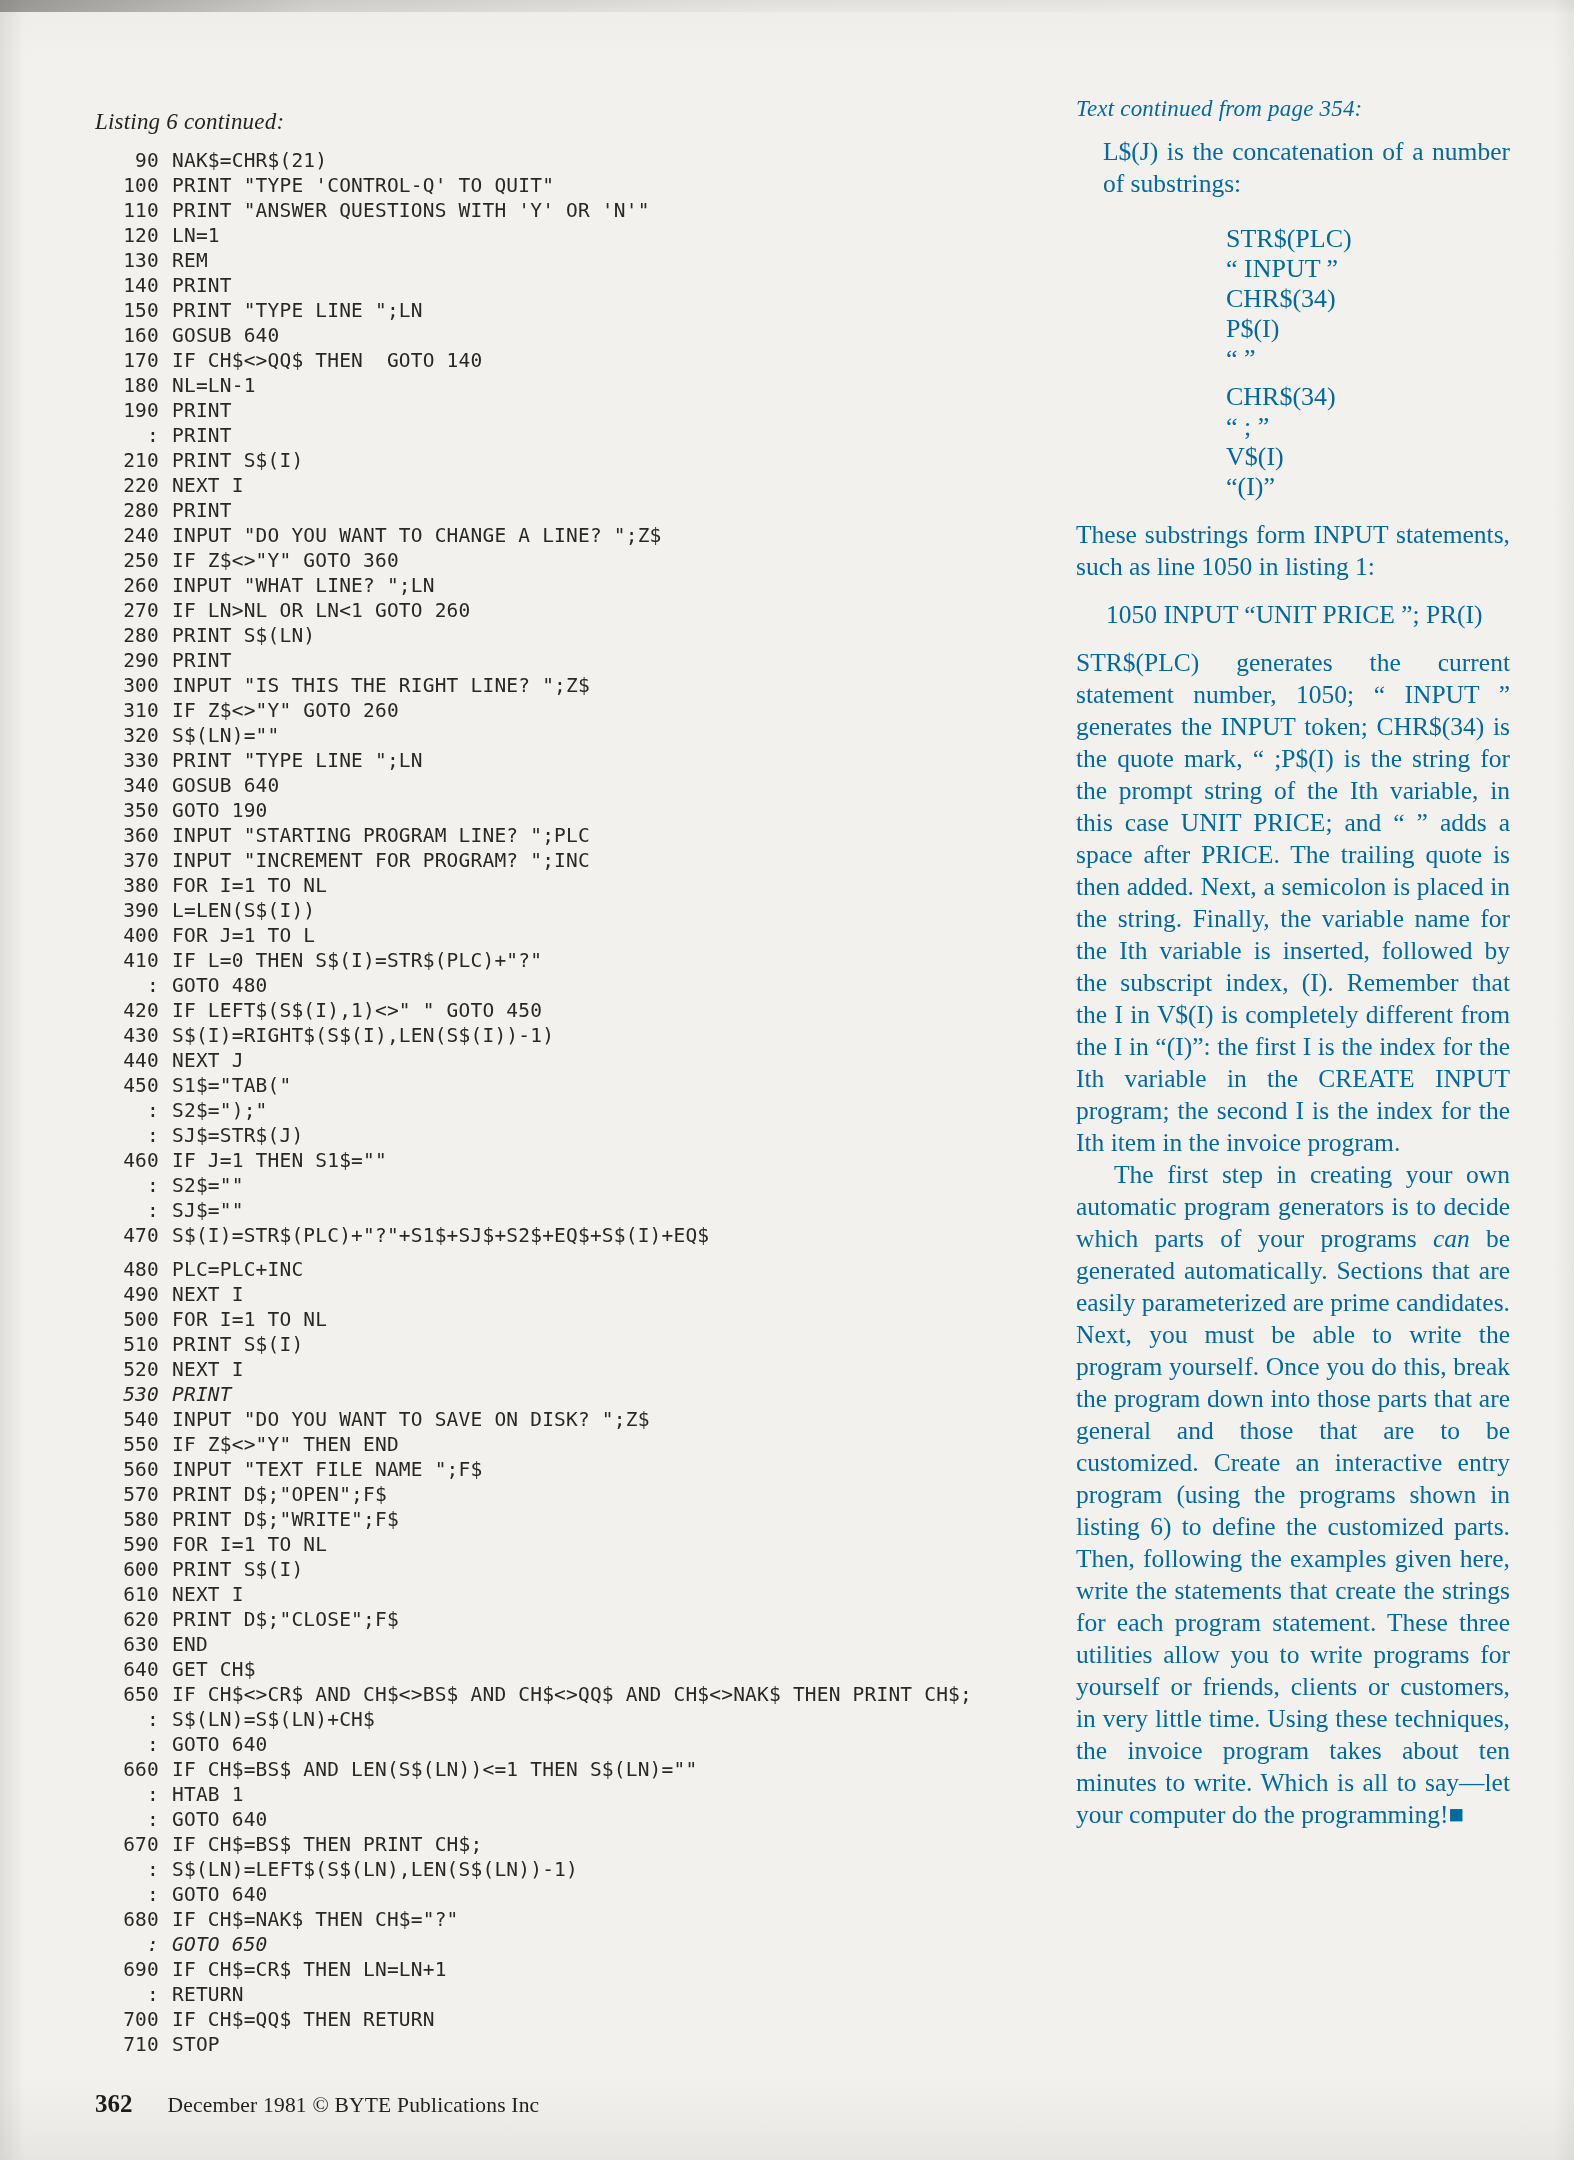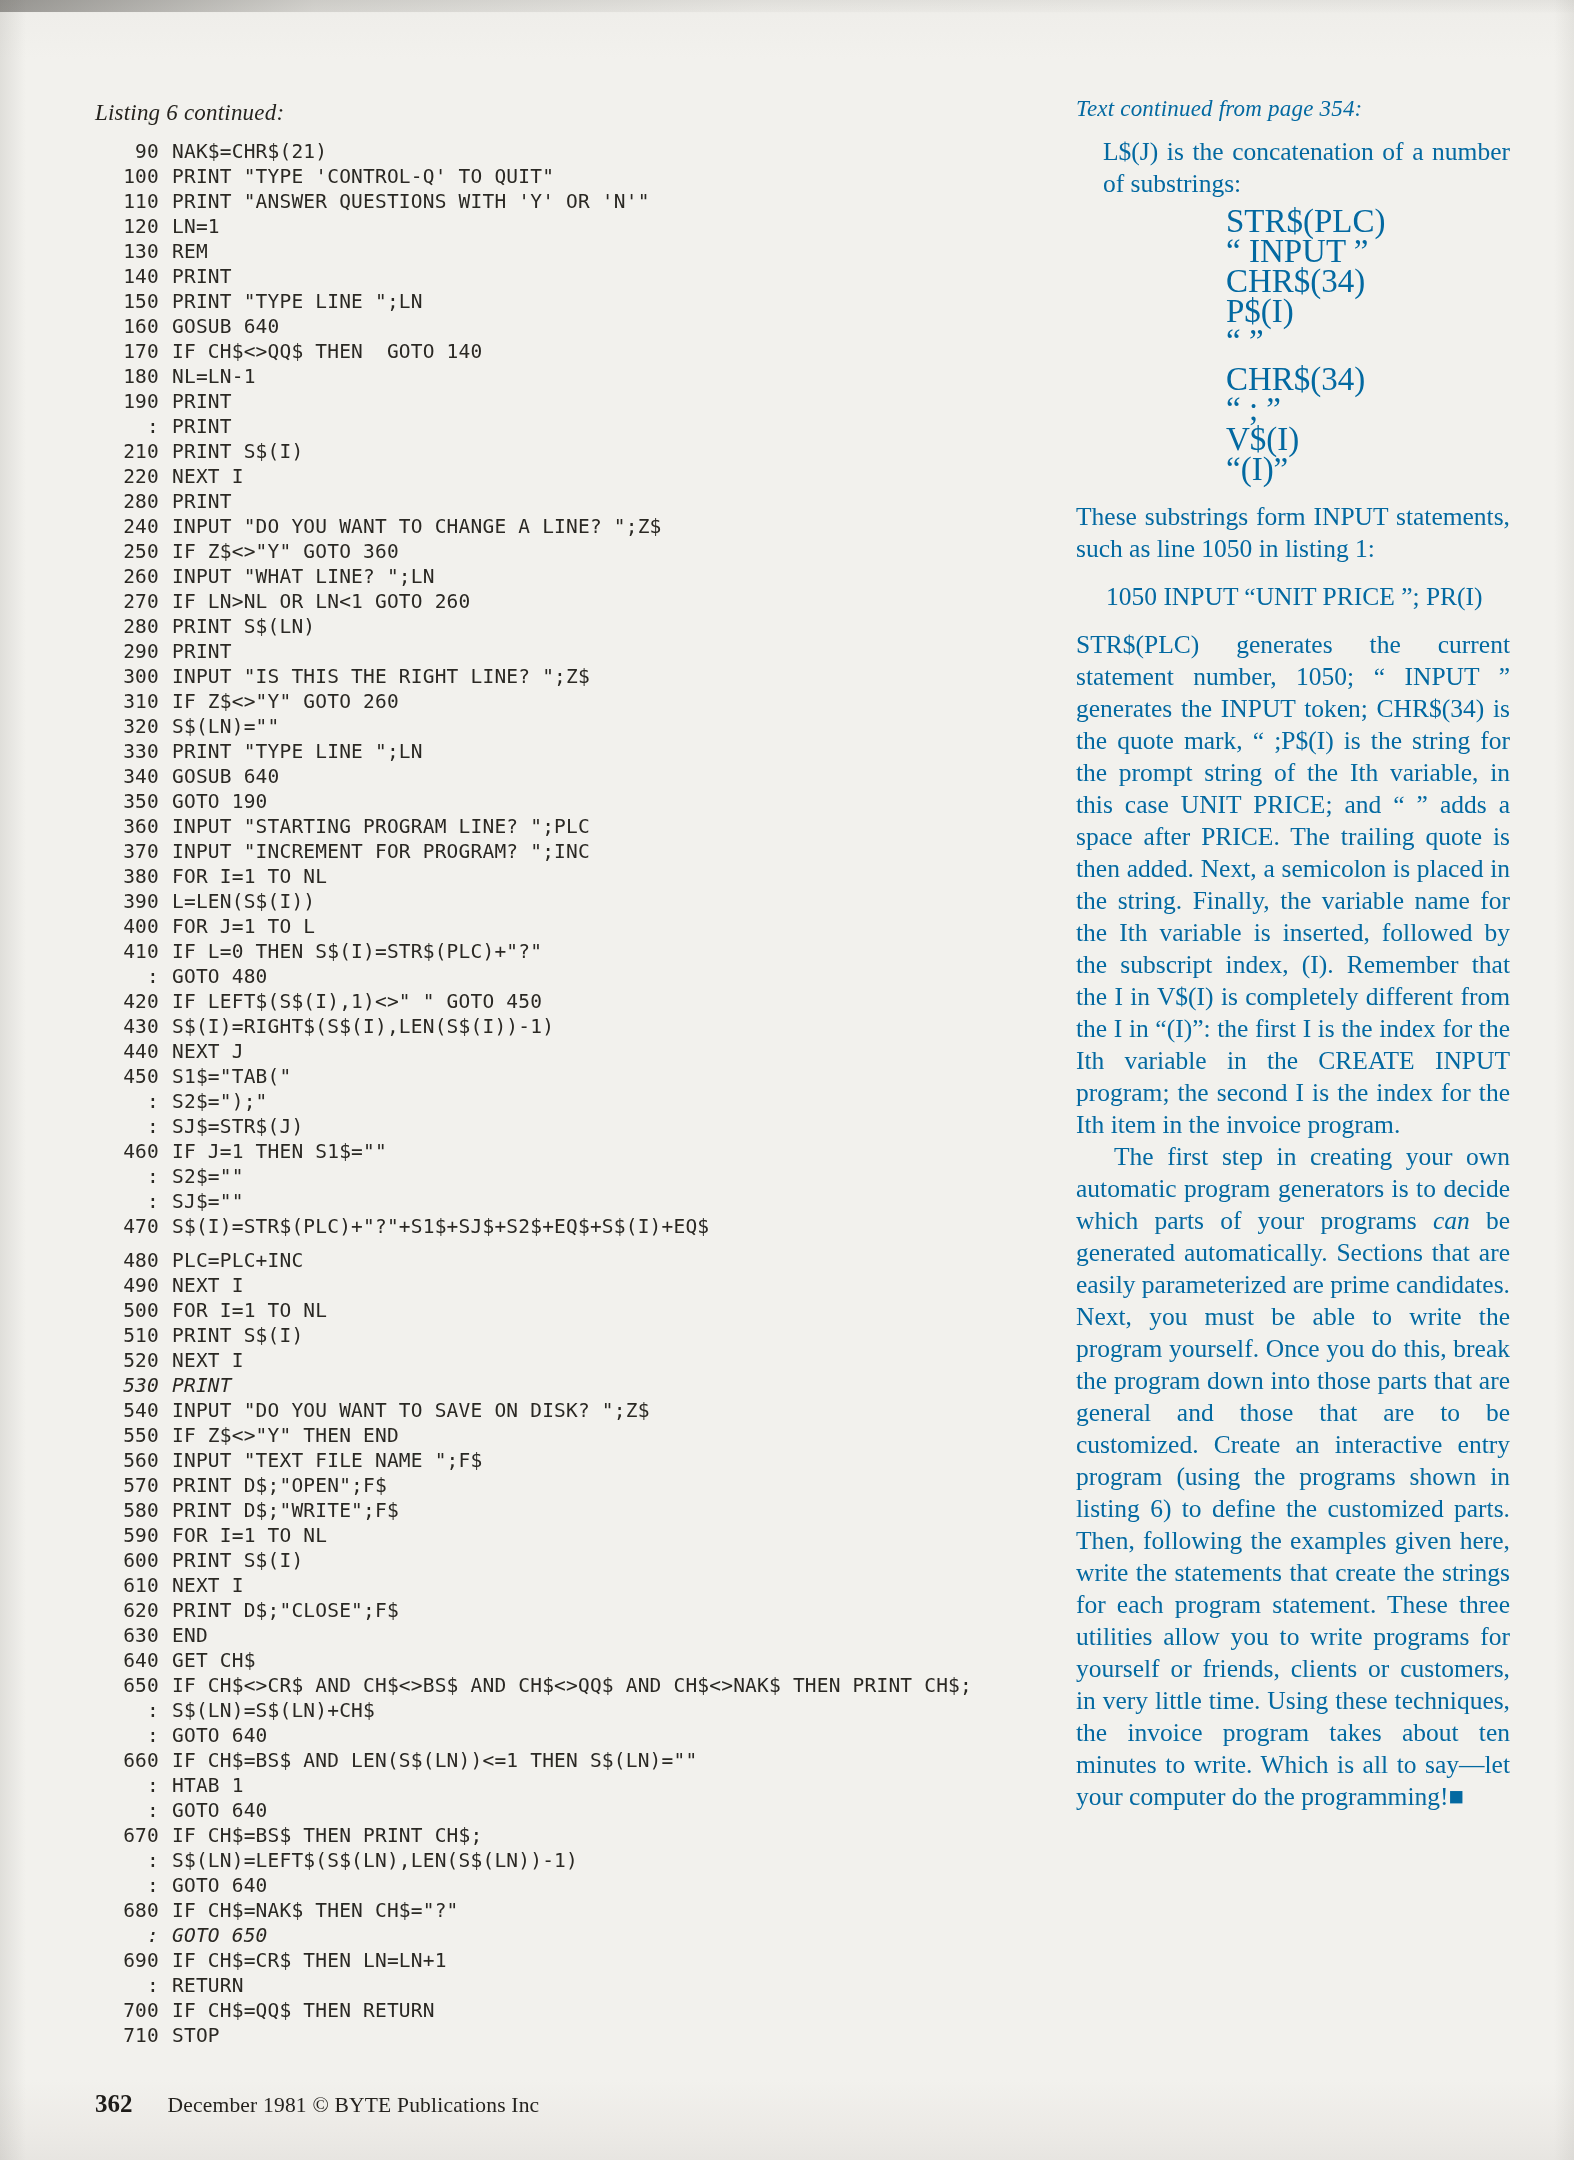--- a/index.html
+++ b/index.html
@@ -23,42 +23,42 @@
     background:linear-gradient(90deg, rgba(110,108,102,.14), rgba(110,108,102,0));
     pointer-events:none;
   }
   .edge-right {
     position:absolute; top:0; right:0; width:20px; height:100%;
     background:linear-gradient(270deg, rgba(120,118,112,.10), rgba(120,118,112,0));
     pointer-events:none;
   }
 
   
-  .listing { position:absolute; left:95px; top:100px; width:965px; }
+  .listing { position:absolute; left:95px; top:109px; width:965px; }
   .listing-header {
     font-style:italic; font-size:23px; color:#26241f; letter-spacing:.2px;
   }
   .code-block {
     margin-top:13px;
     font-family:"DejaVu Sans Mono", monospace;
     font-size:19.5px; line-height:25px;
     color:#2a2823; letter-spacing:.2px;
   }
   .crow { white-space:pre; }
   .crow.gap { margin-top:9px; }
   .crow.it { font-style:italic; }
   .ln { display:inline-block; width:64px; text-align:right; }
   .cd { margin-left:13px; }
 
   
   .article { position:absolute; left:1076px; top:96px; width:434px; color:#0369a1; }
   .article-header { font-style:italic; font-size:23px; letter-spacing:.2px; }
   .p { font-size:25.5px; line-height:32px; text-align:justify; }
   .intro { margin-top:14px;margin-left:27px; }
-  .substring-list { margin-top:6px; padding-left:150px; font-size:33px; line-height:30px; }
+  .substring-list { margin-top:24px; padding-left:150px; font-size:26px; line-height:30px; }
   .substring-item.blank { height:8px; }
   .para-lead { margin-top:17px; }
   .code-example { margin:16px 0 16px 0; padding-left:30px; font-size:25.5px; line-height:32px; }
   .para-main { margin-top:6px; }
   .para-final { text-indent:38px; }
   .italic-word { font-style:italic; }
   .end-mark { font-style:normal; letter-spacing:0; }
 
   
   .footer { position:absolute; left:95px; top:2090px; display:flex; align-items:baseline; }

